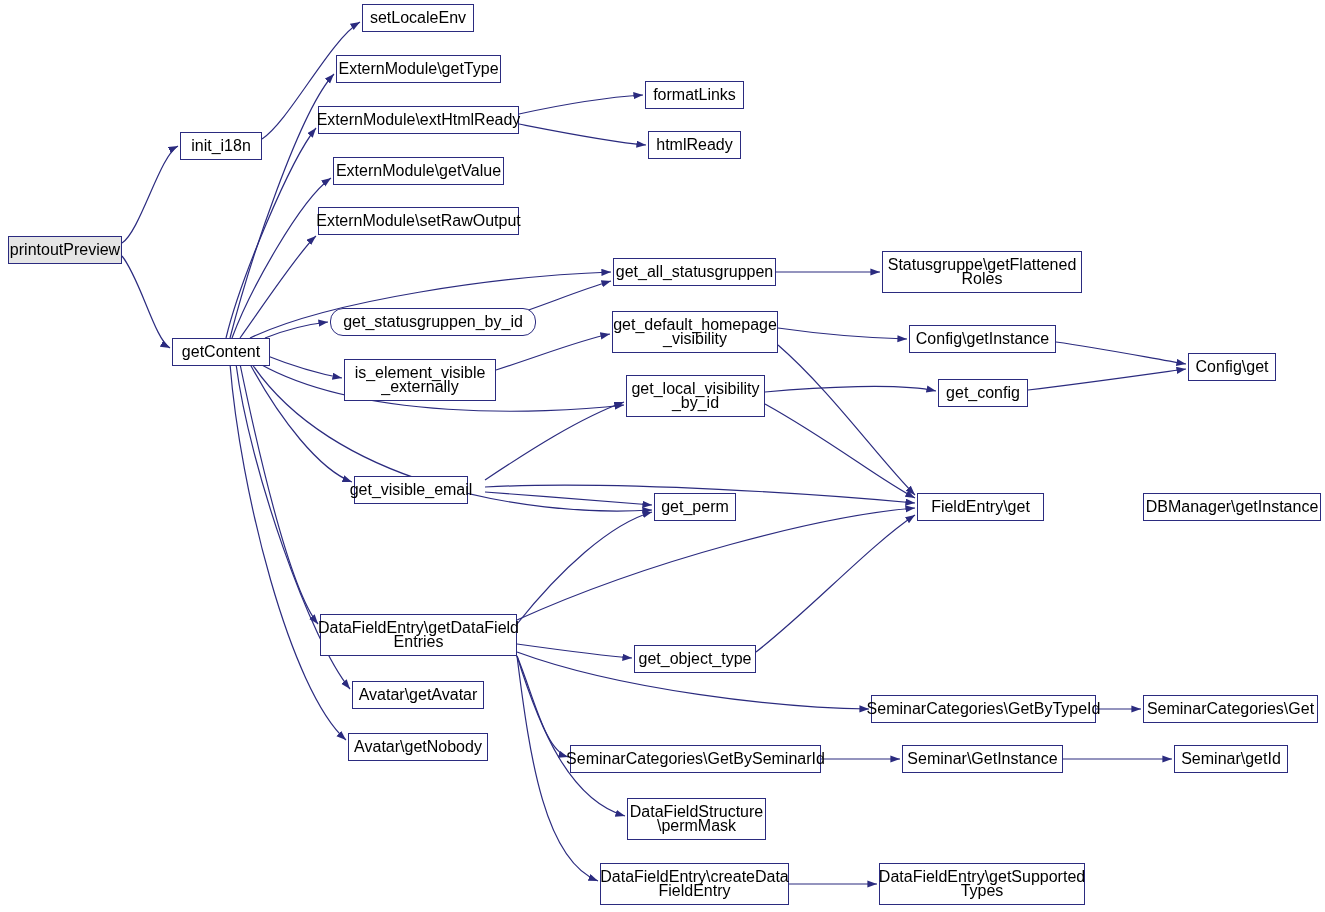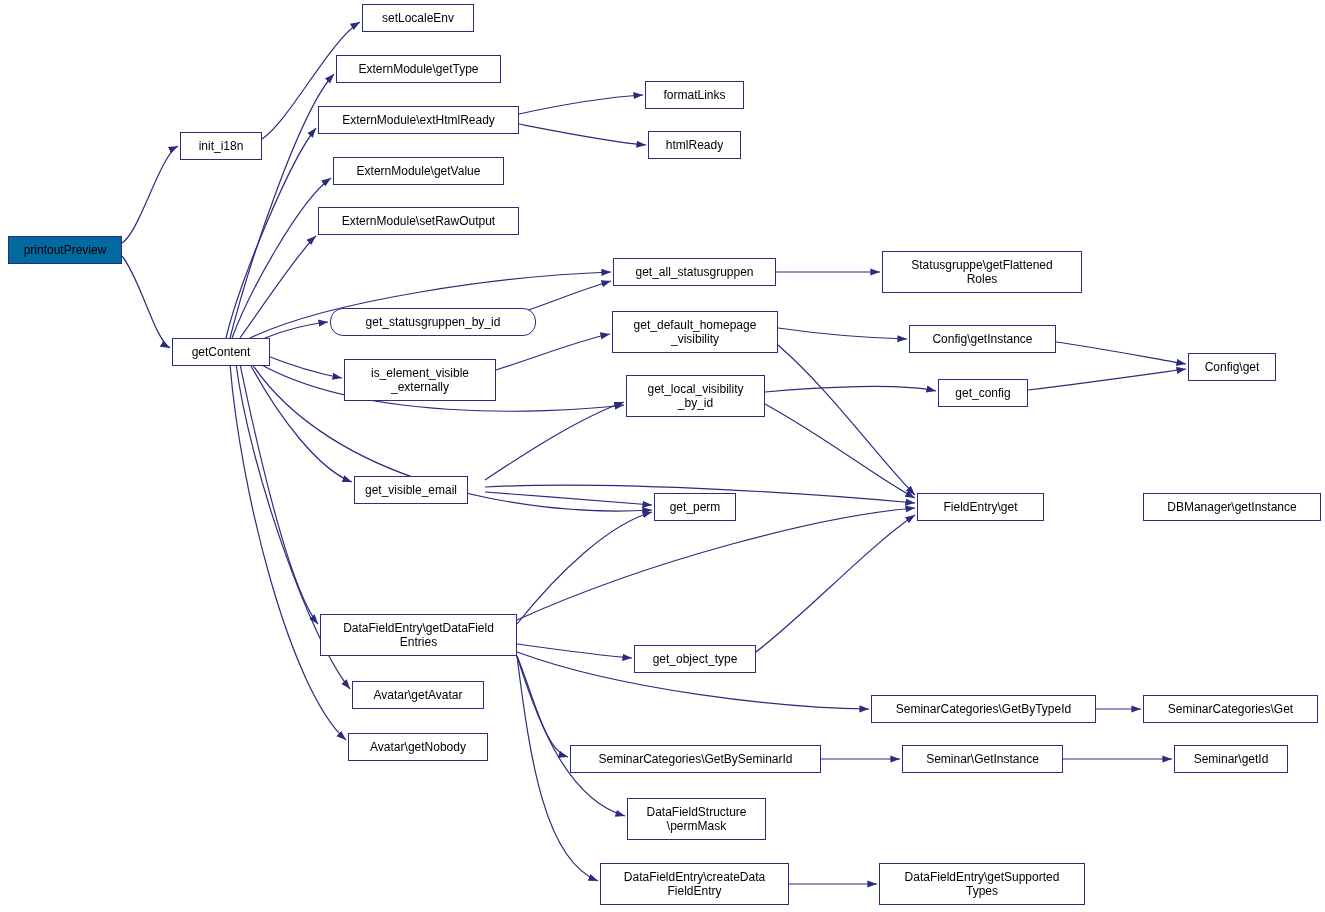--- a/index.html
+++ b/index.html
@@ -14,31 +14,31 @@
     background: #ffffff;
     overflow: hidden;
     font-family: "Liberation Sans", sans-serif;
   }
   .node {
     position: absolute;
     box-sizing: border-box;
     border: 1px solid #2b2b7f;
     background: #ffffff;
     color: #000000;
-    font-size: 12px;
+    font-size: 16px;
     line-height: 14px;
     text-align: center;
     display: flex;
     align-items: center;
     justify-content: center;
     white-space: pre-line;
     padding: 13px 3px;
   }
   .node.root {
-    background: #0369a1;
+    background: #e5e5e5;
     border-color: #2b2b7f;
     text-align: right;
   }
   svg.edges {
     position: absolute;
     left: 0;
     top: 0;
     width: 1325px;
     height: 912px;
     pointer-events: none;

